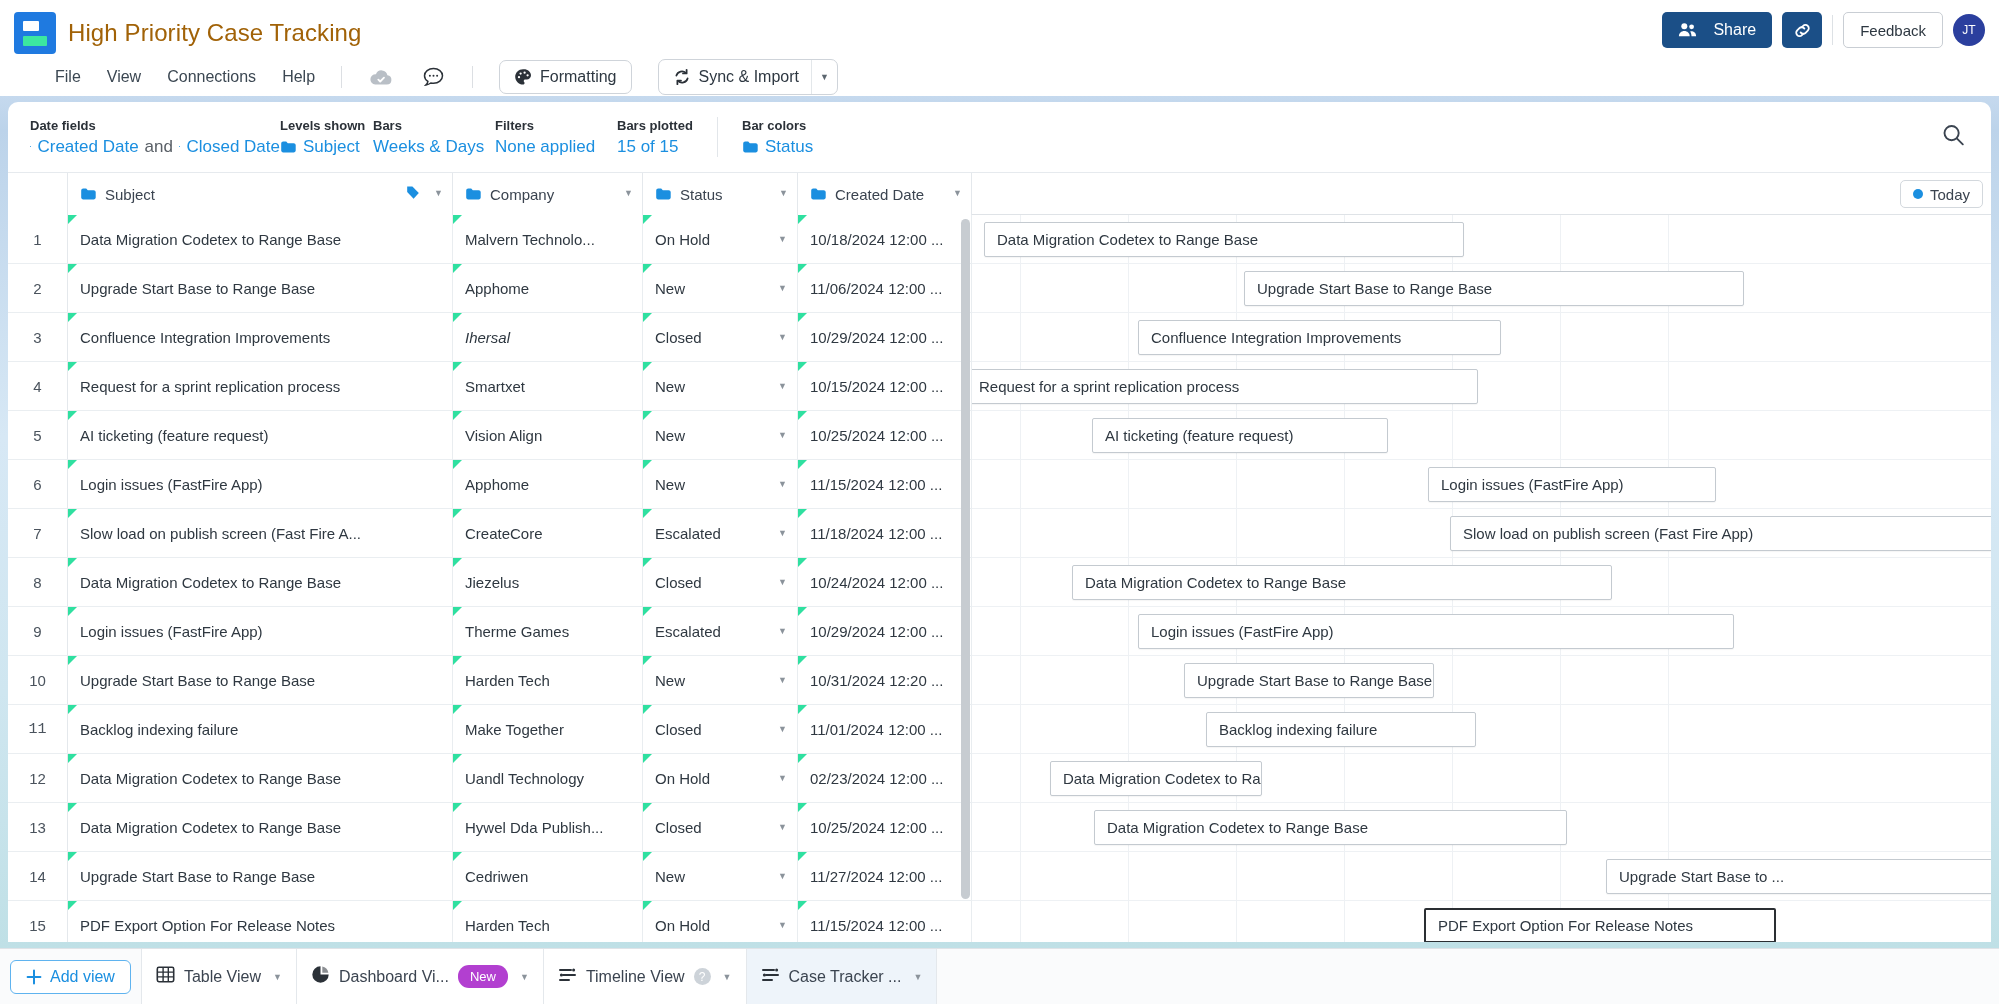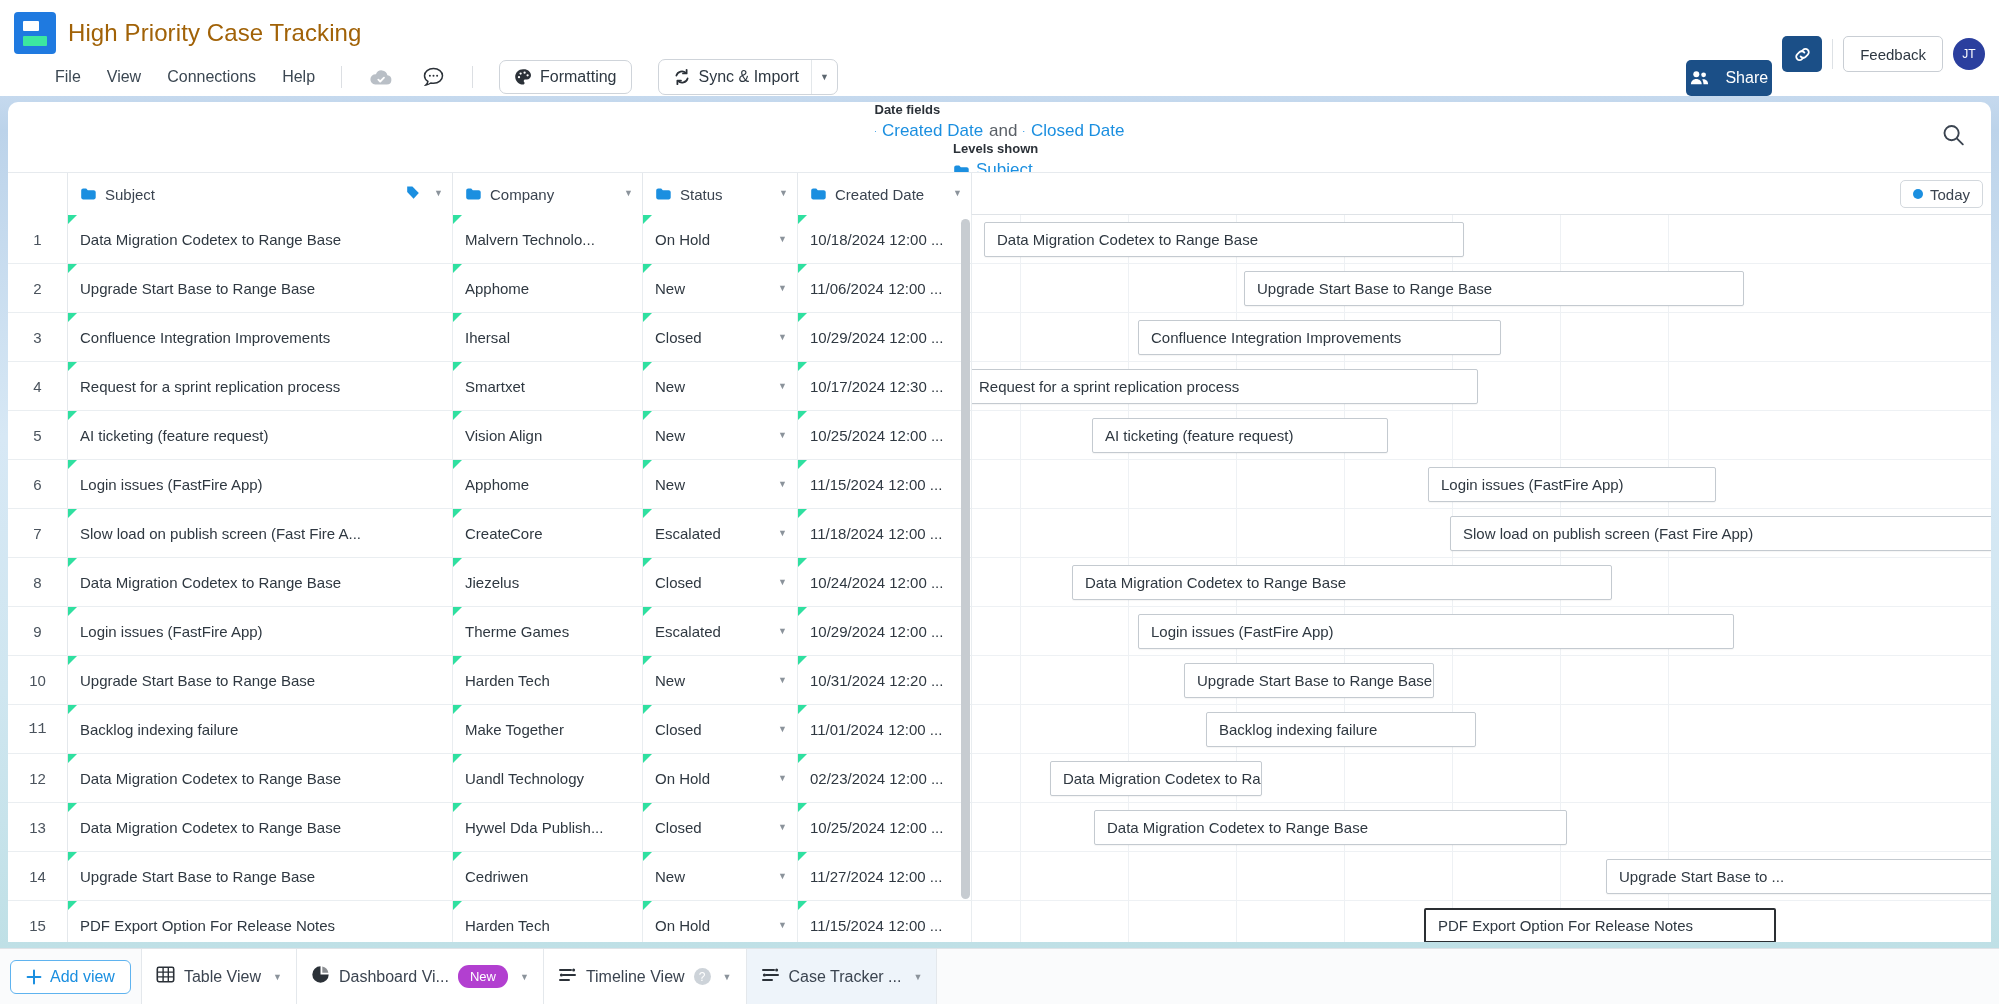--- a/index.html
+++ b/index.html
@@ -39,22 +39,22 @@
     height: 34px; padding: 0 14px; border: 1px solid #cfd4da; border-radius: 7px;
     background: #fff; font-size: 16px; color: #2d3741; cursor: pointer;
   }
   .splitbtn { display: inline-flex; align-items: stretch; border:1px solid #cfd4da; border-radius:7px; overflow:hidden; background:#fff;}
   .splitbtn .main { display:flex; align-items:center; gap:8px; height:34px; padding:0 12px 0 14px; font-size:16px; color:#2d3741; cursor:pointer;}
   .splitbtn .arrow { display:flex; align-items:center; justify-content:center; width:26px; border-left:1px solid #e3e7ea; cursor:pointer; font-size:9px; color:#5c666f;}
 
   .top-right { position: absolute; right: 14px; top: 12px; display: flex; align-items: center; gap: 10px; }
   .btn-share {
     display: inline-flex; align-items: center; gap: 16px;
-    height: 36px; padding: 0 4px; background: #1b4f87; color:#fff;
-    border-radius: 5px; font-size: 16px; cursor: pointer; margin-top: 48px;
+    height: 36px; padding: 0 16px; background: #1b4f87; color:#fff;
+    border-radius: 5px; font-size: 16px; cursor: pointer;
   }
   .btn-link {
     display:inline-flex; align-items:center; justify-content:center;
     width: 40px; height: 36px; background:#1b4f87; color:#fff; border-radius:5px; cursor:pointer;
   }
   .vsep { width:1px; height:30px; background:#dde1e5; }
   .btn-feedback {
     display:inline-flex; align-items:center; justify-content:center;
     height:36px; padding:0 16px; border:1px solid #c9ced4; border-radius:5px;
     background:#fff; font-size:15px; color:#2d3741; cursor:pointer;
@@ -68,21 +68,21 @@
   .frame {
     position:absolute; left:0; top:96px; width:1999px; height:852px;
     background: linear-gradient(180deg, #c5d9ee 0%, #bcd3ea 4%, #d7e8f5 40%, #cfe6f0 70%, #bfe0e6 100%);
     padding: 6px 8px 0 8px;
   }
 
   
   .settings {
     position: relative; height: 70px; background:#fff;
     border-radius: 10px 10px 0 0;
-    display:flex; align-items:center; flex-direction:column;
+    display:flex; align-items:center; padding-left:22px;
   }
   .sgroup { display:flex; flex-direction:column; justify-content:center; }
   .slabel { font-size:13px; color:#2b3138; font-weight:bold; margin-bottom:4px; letter-spacing:0; }
   .svalue { font-size:17px; color:#1b8fe0; display:flex; align-items:center; gap:6px; white-space:nowrap; cursor:pointer;}
   .svalue .plain { color:#5a6067; }
   .divider-v { width:1px; height:40px; background:#e2e6ea; }
   .search-ico { position:absolute; right:26px; top:50%; transform:translateY(-50%); cursor:pointer; }
 
   
   .grid-wrap {
@@ -369,21 +369,21 @@
             <span class="tri"></span>
             <span>11/06/2024 12:00 ...</span>
           </div>
         </div>
         <div class="row" style="top: 140px;">
           <div class="rownum" style="height: 100%;">3</div>
           <div class="cell" style="left: 60px; width: 385px;">
             <span class="tri"></span>
             <span>Confluence Integration Improvements</span>
           </div>
-          <div class="cell" style="left: 445px; width: 190px;">
+          <div class="cell" style="left: 445px; width: 190px; font-style: italic;">
             <span class="tri"></span>
             <span>Ihersal</span>
           </div>
           <div class="cell" style="left: 635px; width: 155px;">
             <span class="tri"></span>
             <span>Closed</span>
             <span class="dd">▼</span>
           </div>
           <div class="cell" style="left: 790px; width: 174px;">
             <span class="tri"></span>
@@ -400,21 +400,21 @@
             <span class="tri"></span>
             <span>Smartxet</span>
           </div>
           <div class="cell" style="left: 635px; width: 155px;">
             <span class="tri"></span>
             <span>New</span>
             <span class="dd">▼</span>
           </div>
           <div class="cell" style="left: 790px; width: 174px;">
             <span class="tri"></span>
-            <span>10/17/2024 12:30 ...</span>
+            <span>10/15/2024 12:00 ...</span>
           </div>
         </div>
         <div class="row" style="top: 238px;">
           <div class="rownum" style="height: 100%;">5</div>
           <div class="cell" style="left: 60px; width: 385px;">
             <span class="tri"></span>
             <span>AI ticketing (feature request)</span>
           </div>
           <div class="cell" style="left: 445px; width: 190px;">
             <span class="tri"></span>

